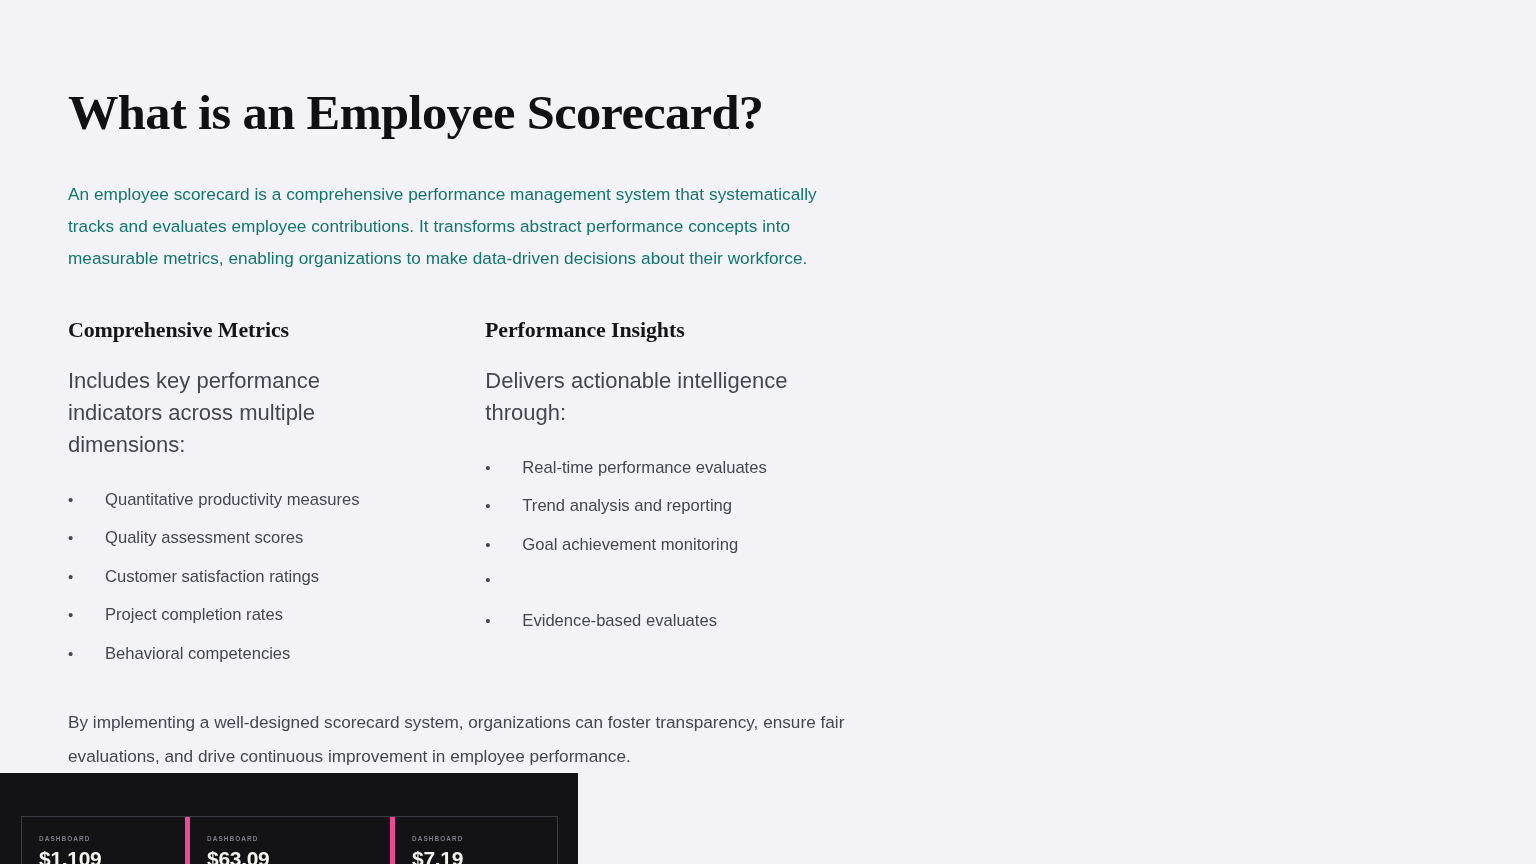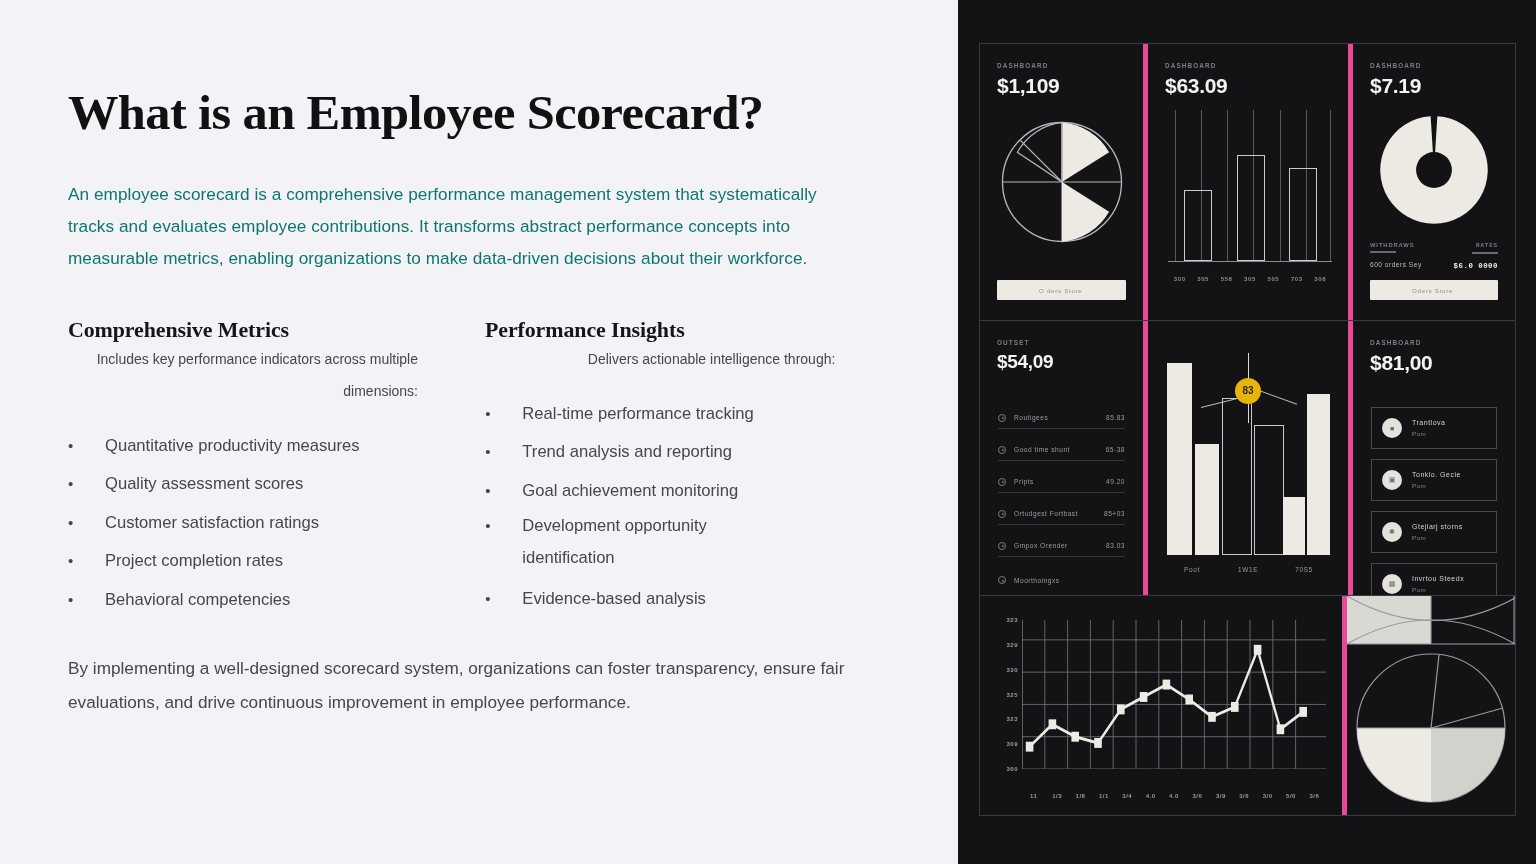--- a/index.html
+++ b/index.html
@@ -2,21 +2,21 @@
 <html><head>
 <meta charset="utf-8">
 <style>
   * { box-sizing: border-box; margin: 0; padding: 0; }
   html, body { width: 1536px; height: 864px; }
   body {
     font-family: "Liberation Sans", sans-serif;
     background: #f2f2f7;
     overflow: hidden;
   }
-  .slide { position: relative; width: 1536px; height: 864px; display: flex; }
+  .slide { position: relative; width: 1536px; height: 864px; display: flex; flex-direction: column; }
 
   
   .left-pane {
     width: 958px;
     height: 864px;
     background: #f2f2f7;
     padding: 70px 62px 0 68px;
     position: relative;
   }
   .page-title {
@@ -48,25 +48,25 @@
   .col-heading {
     font-family: "Liberation Serif", serif;
     font-weight: bold;
     font-size: 21.5px;
     color: #16161a;
     letter-spacing: -0.1px;
     transform: scaleX(1.02);
     transform-origin: left center;
   }
   .col-lead {
-    font-size: 14px;
+    margin-top: 22px;
+    font-size: 22px;
     line-height: 32px;
     color: #45474f;
     max-width: 350px;
-    text-align: right;
   }
   .bullets { margin-top: 20px; list-style: none; }
   .bullet {
     display: flex;
     font-size: 16.6px;
     line-height: 38.5px;
     color: #45474f;
   }
   .bullet .dot { width: 37px; flex: none; color: #45474f; font-size: 15px; }
   .bullet .btext { flex: 1; }
@@ -294,37 +294,36 @@
           </li>
         </ul>
       </div>
 
       <div class="col col-2">
         <h2 class="col-heading">Performance Insights</h2>
         <p class="col-lead">Delivers actionable intelligence through:</p>
         <ul class="bullets">
           <li class="bullet">
             <span class="dot">•</span>
-            <span class="btext">Real-time performance tracking</span>
+            <span class="btext">Real-time performance evaluates</span>
           </li>
           <li class="bullet">
             <span class="dot">•</span>
             <span class="btext">Trend analysis and reporting</span>
           </li>
           <li class="bullet">
             <span class="dot">•</span>
             <span class="btext">Goal achievement monitoring</span>
           </li>
           <li class="bullet two-line">
             <span class="dot">•</span>
-            <span class="btext" style="max-width:268px">Development opportunity identification</span>
-          </li>
-          <li class="bullet">
-            <span class="dot">•</span>
-            <span class="btext">Evidence-based analysis</span>
+          </li>
+          <li class="bullet">
+            <span class="dot">•</span>
+            <span class="btext">Evidence-based evaluates</span>
           </li>
         </ul>
       </div>
     </div>
 
     <p class="outro-para">By implementing a well-designed scorecard system, organizations can foster transparency, ensure fair evaluations, and drive continuous improvement in employee performance.</p>
   </div>
 
   <div class="right-pane">
     <div class="dash">

